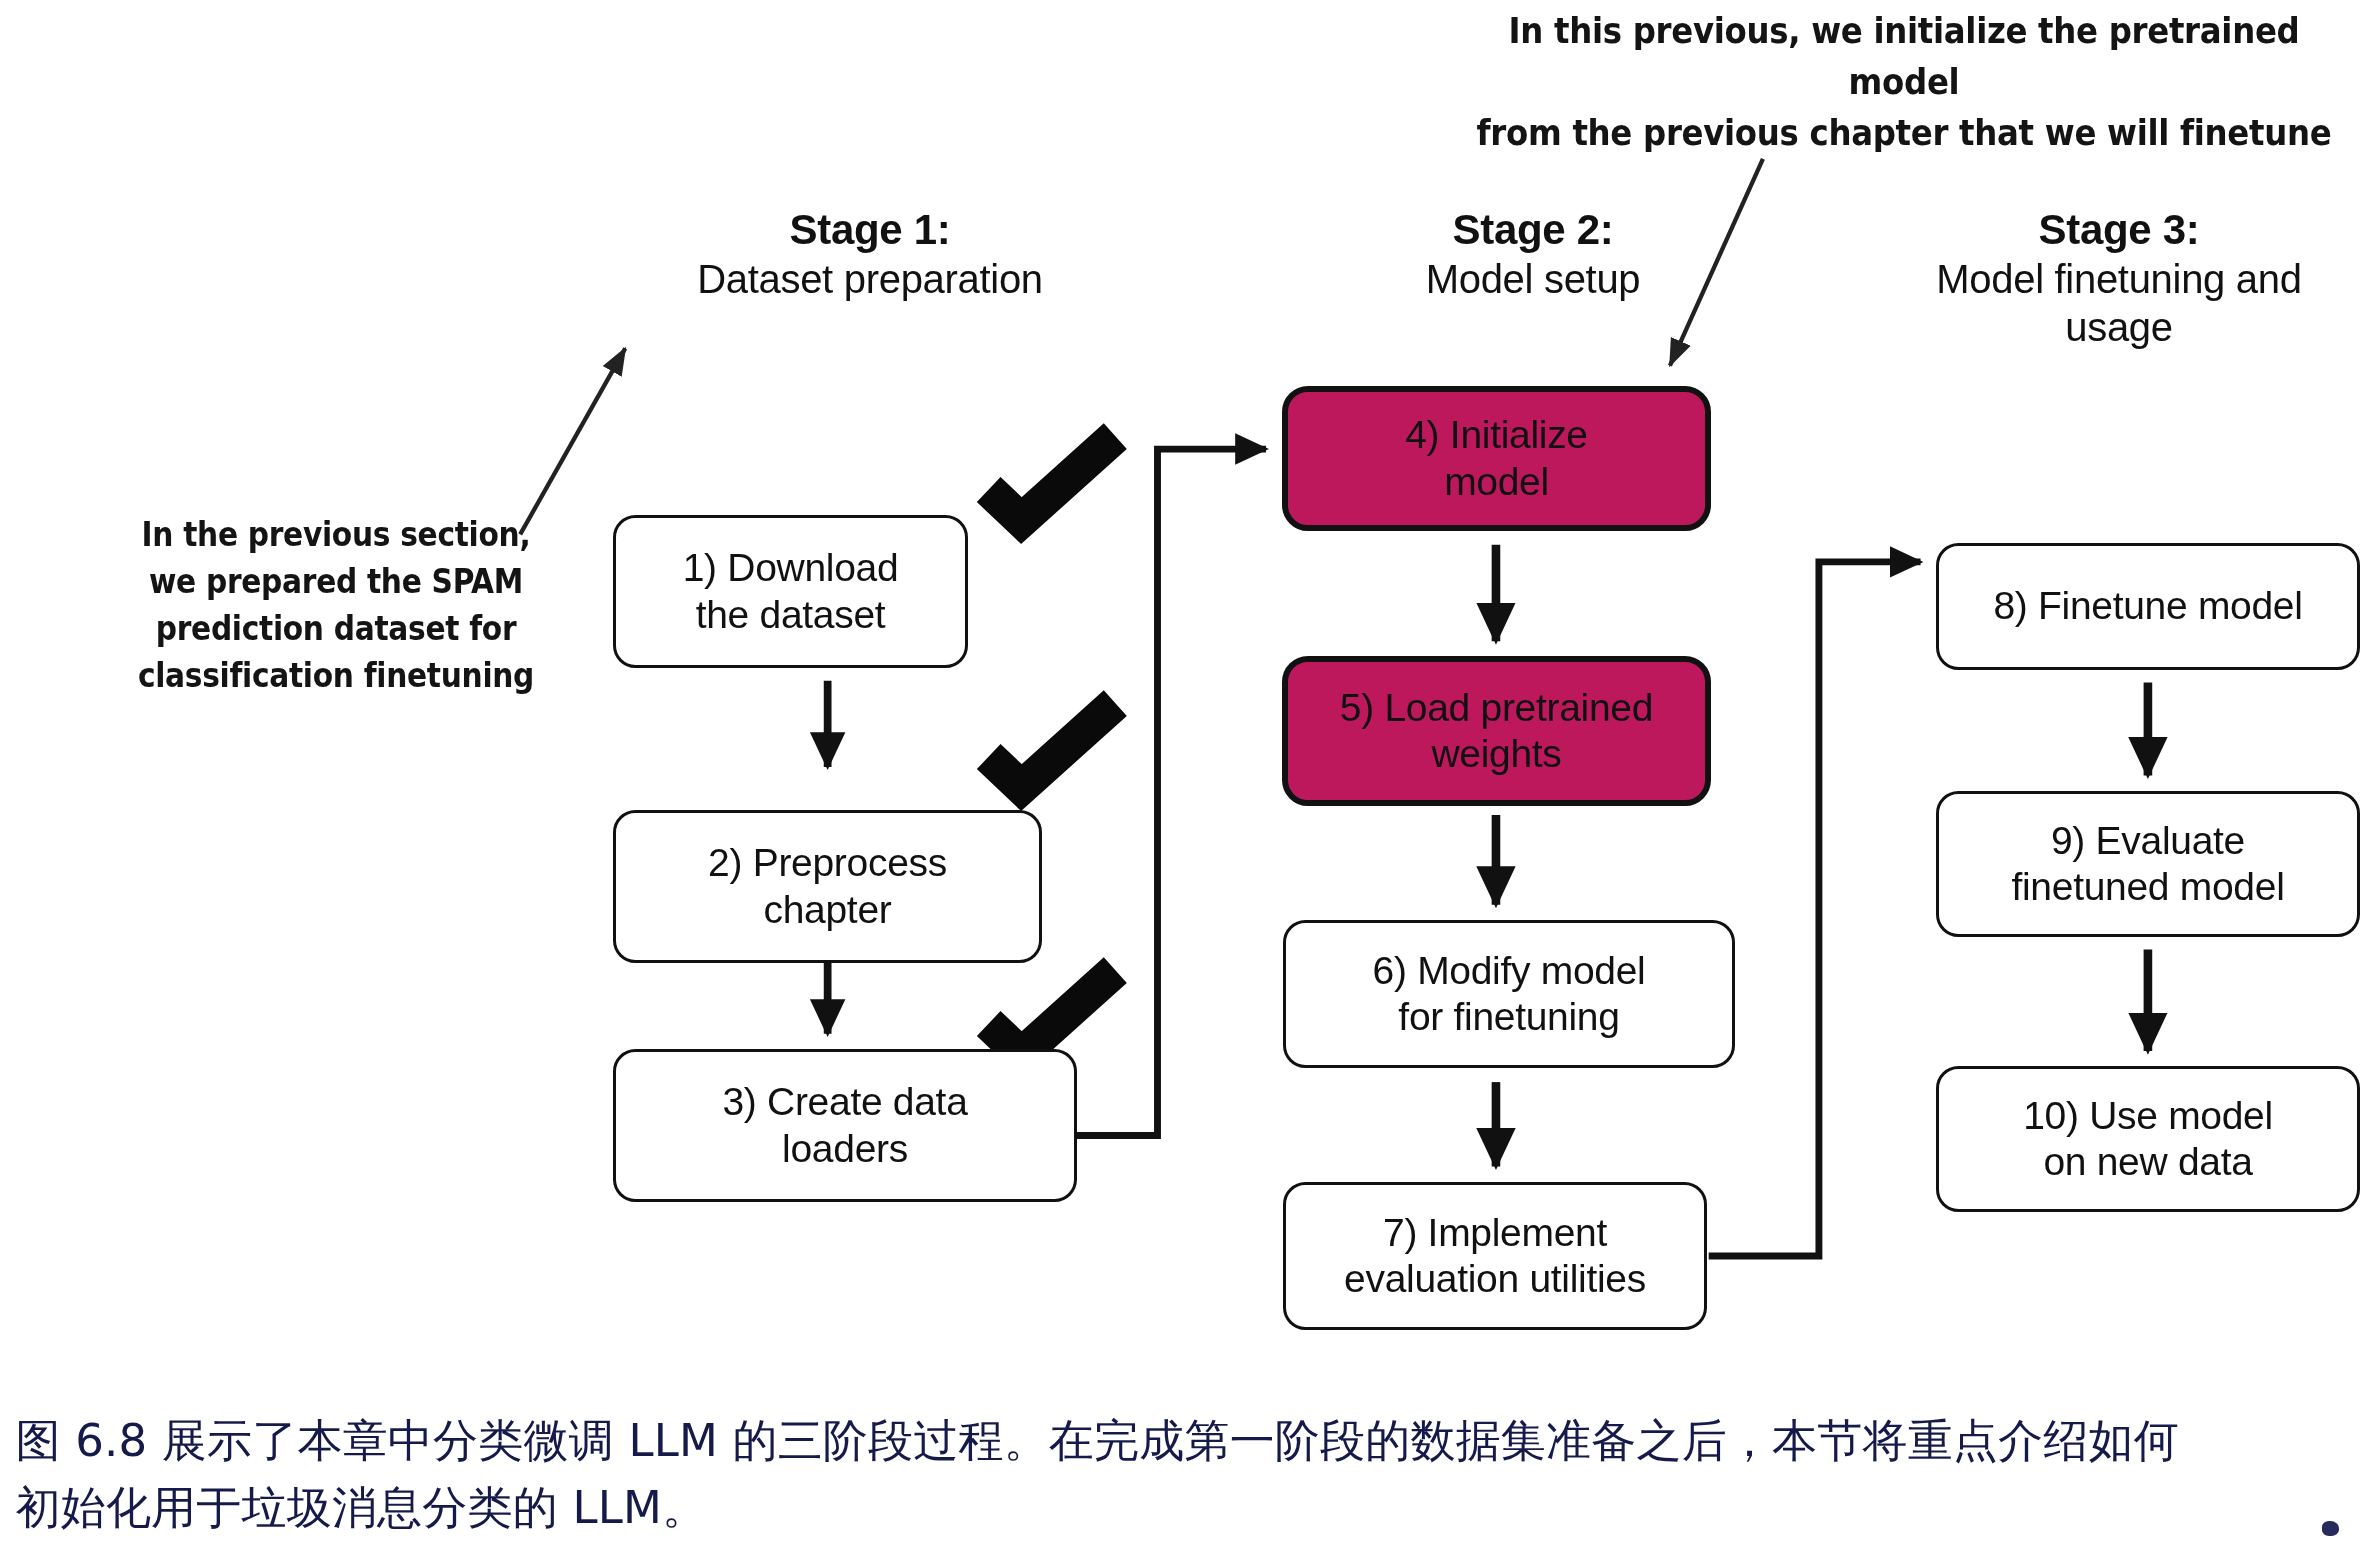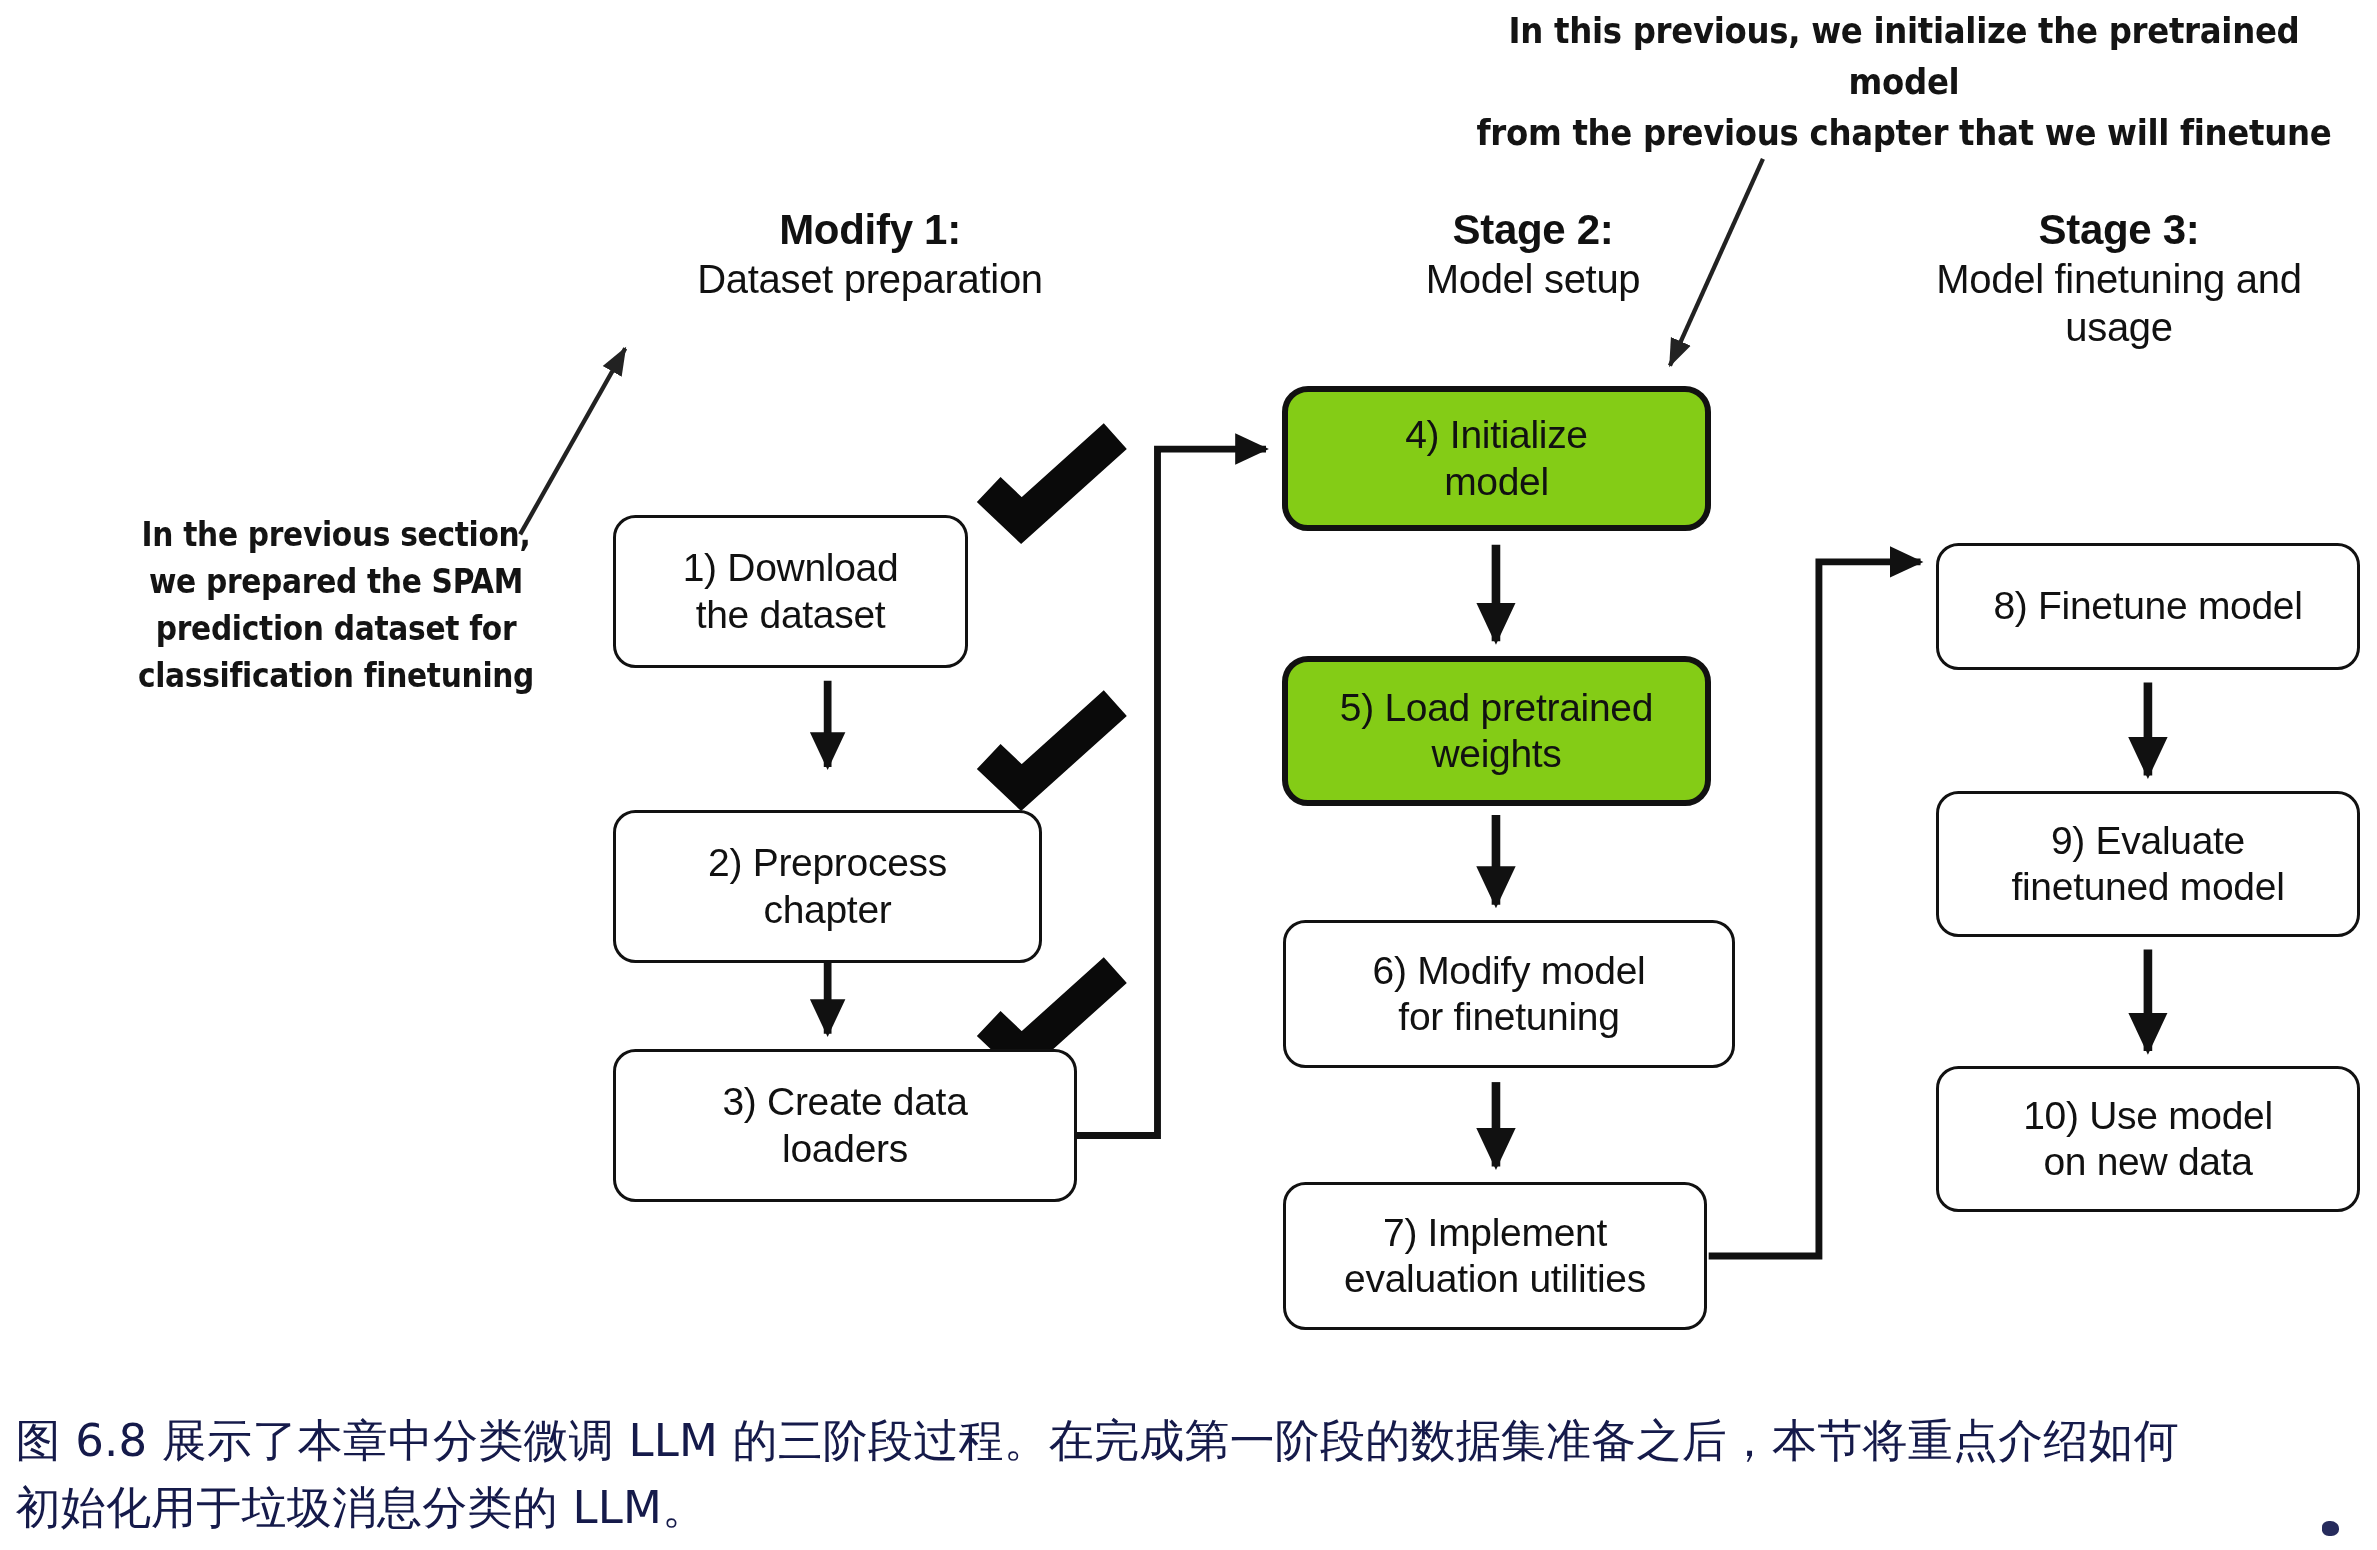--- a/index.html
+++ b/index.html
@@ -76,21 +76,21 @@
     background: #ffffff;
     border: 3.4px solid #111111;
     border-radius: 22.4px;
     color: #111111;
     font-size: 39px;
     line-height: 1.18;
     letter-spacing: -0.3px;
     padding: 3.4px 8.6px;
   }
   .node.accent {
-    background: #84cc16;
+    background: #be185d;
     border-width: 6.9px;
     border-radius: 26px;
   }
 
   
   #node-1 { left: 613px;  top: 515px;  width: 355px; height: 153px; }
   #node-2 { left: 613px;  top: 782px;  width: 429px; height: 153px; margin-top: 28px; }
   #node-3 { left: 613px;  top: 1049px; width: 464px; height: 153px; }
   
   #node-4 { left: 1282px; top: 386px;  width: 429px; height: 145px; }
@@ -146,21 +146,21 @@
   </div>
 
   <div class="annot" id="annot-left">
     <span>In the previous section,</span><br>
     <span>we prepared the SPAM</span><br>
     <span>prediction dataset for</span><br>
     <span>classification finetuning</span>
   </div>
 
   <div class="stage-head" id="stage-1-head">
-    <span class="stage-title">Modify 1:</span>
+    <span class="stage-title">Stage 1:</span>
     <span class="stage-sub">Dataset preparation</span>
   </div>
   <div class="stage-head" id="stage-2-head">
     <span class="stage-title">Stage 2:</span>
     <span class="stage-sub">Model setup</span>
   </div>
   <div class="stage-head" id="stage-3-head">
     <span class="stage-title">Stage 3:</span>
     <span class="stage-sub">Model finetuning and usage</span>
   </div>

